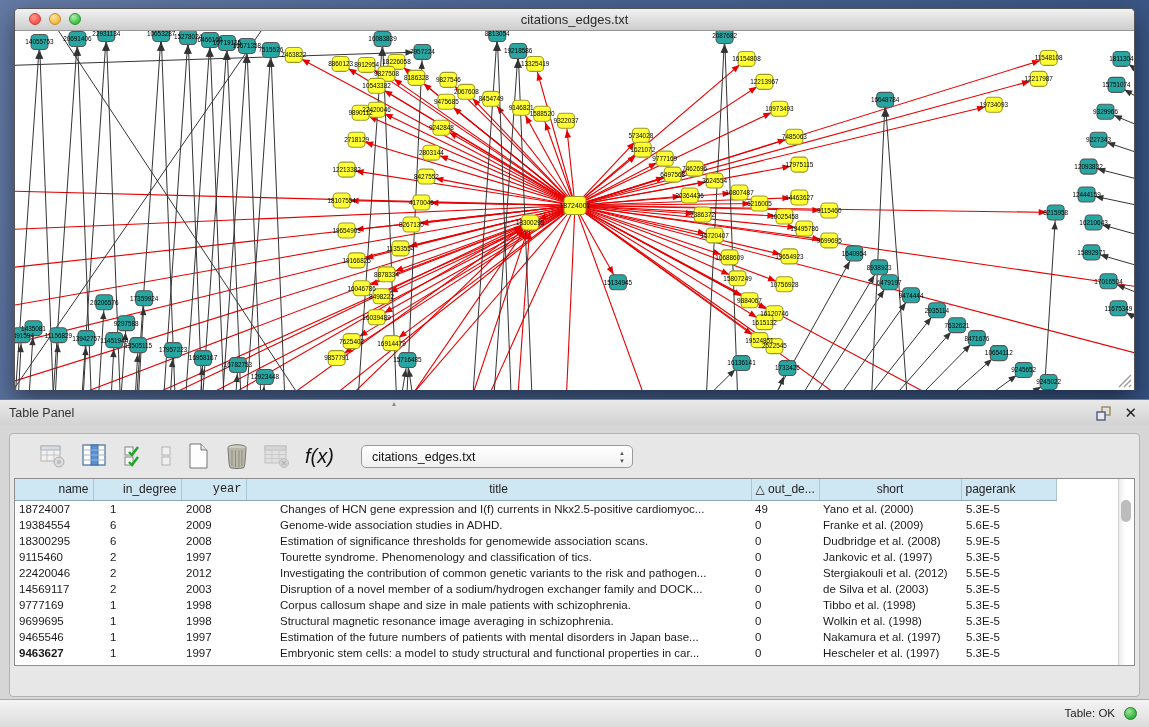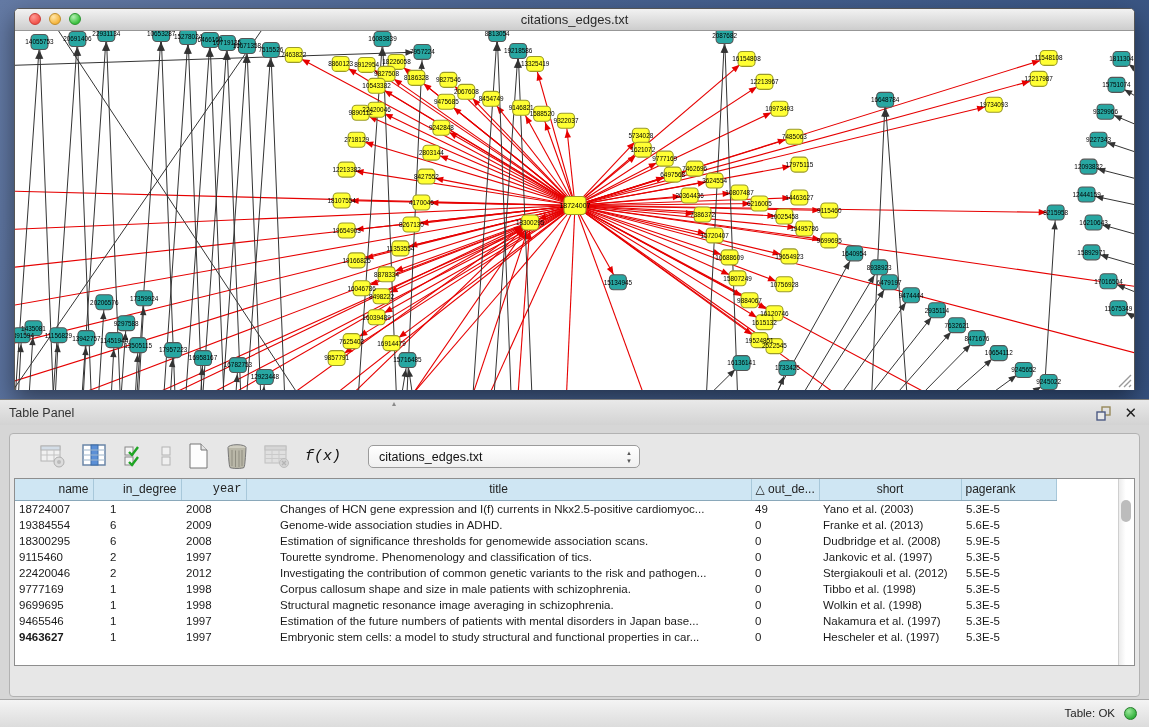--- a/index.html
+++ b/index.html
@@ -49,21 +49,21 @@
   .tp-close{font-size:15px;font-weight:bold;color:#1c1c1c;line-height:16px;cursor:default;}
   .splitter-dot{position:absolute;left:392px;top:0px;font-size:8px;color:#8a8a8a;line-height:8px;}
   .tp-body{position:absolute;left:0;top:26px;right:0;bottom:0;background:#d6d6d6;}
   .inner{
     position:absolute;left:9px;right:9px;top:8px;bottom:3px;
     background:#e7e7e7;border:1px solid #b2b2b2;border-radius:4px;
   }
   .toolbar{display:flex;align-items:center;gap:15px;padding:8px 0 5px 30px;height:28px;}
   .tb-icon{display:inline-block;}
   .dim{opacity:.45;}
-  .fx{font-family:Liberation Mono, monospace;font-style:italic;font-size:15px;color:#111;}
+  .fx{font-family:Liberation Sans, sans-serif;font-style:italic;font-size:20px;color:#111;}
   .combo{
     width:272px;height:23px;margin-left:12px;
     background:linear-gradient(#ffffff,#f0f0f0);
     border:1px solid #9b9b9b;border-radius:5px;
     position:relative;font-size:12.5px;line-height:22px;color:#111;
     padding-left:10px;box-sizing:border-box;
   }
   .combo .arrows{
     position:absolute;right:7px;top:3px;display:flex;flex-direction:column;
     font-size:6px;color:#555;line-height:8px;text-align:center;
@@ -775,30 +775,30 @@
                 <th style="text-align: left;">pagerank</th>
               </tr>
             </thead>
             <tbody>
               <tr>
                 <td style="padding-left: 4px;">18724007</td>
                 <td style="padding-left: 17px;">1</td>
                 <td style="padding-left: 5px;">2008</td>
                 <td style="padding-left: 34px;">Changes of HCN gene expression and I(f) currents in Nkx2.5-positive cardiomyoc...</td>
                 <td style="padding-left: 4px;">49</td>
-                <td style="padding-left: 4px;">Yano et al. (2003)</td>
+                <td style="padding-left: 4px;">Yano et al. (2000)</td>
                 <td style="padding-left: 5px;">5.3E-5</td>
               </tr>
               <tr>
                 <td style="padding-left: 4px;">19384554</td>
                 <td style="padding-left: 17px;">6</td>
                 <td style="padding-left: 5px;">2009</td>
                 <td style="padding-left: 34px;">Genome-wide association studies in ADHD.</td>
                 <td style="padding-left: 4px;">0</td>
-                <td style="padding-left: 4px;">Franke et al. (2013)</td>
+                <td style="padding-left: 4px;">Franke et al. (2009)</td>
                 <td style="padding-left: 5px;">5.6E-5</td>
               </tr>
               <tr>
                 <td style="padding-left: 4px;">18300295</td>
                 <td style="padding-left: 17px;">6</td>
                 <td style="padding-left: 5px;">2008</td>
                 <td style="padding-left: 34px;">Estimation of significance thresholds for genomewide association scans.</td>
                 <td style="padding-left: 4px;">0</td>
                 <td style="padding-left: 4px;">Dudbridge et al. (2008)</td>
                 <td style="padding-left: 5px;">5.9E-5</td>
@@ -813,20 +813,29 @@
                 <td style="padding-left: 5px;">5.3E-5</td>
               </tr>
               <tr>
                 <td style="padding-left: 4px;">22420046</td>
                 <td style="padding-left: 17px;">2</td>
                 <td style="padding-left: 5px;">2012</td>
                 <td style="padding-left: 34px;">Investigating the contribution of common genetic variants to the risk and pathogen...</td>
                 <td style="padding-left: 4px;">0</td>
                 <td style="padding-left: 4px;">Stergiakouli et al. (2012)</td>
                 <td style="padding-left: 5px;">5.5E-5</td>
+              </tr>
+              <tr>
+                <td style="padding-left: 4px;">14569117</td>
+                <td style="padding-left: 17px;">2</td>
+                <td style="padding-left: 5px;">2003</td>
+                <td style="padding-left: 34px;">Disruption of a novel member of a sodium/hydrogen exchanger family and DOCK...</td>
+                <td style="padding-left: 4px;">0</td>
+                <td style="padding-left: 4px;">de Silva et al. (2003)</td>
+                <td style="padding-left: 5px;">5.3E-5</td>
               </tr>
               <tr>
                 <td style="padding-left: 4px;">9777169</td>
                 <td style="padding-left: 17px;">1</td>
                 <td style="padding-left: 5px;">1998</td>
                 <td style="padding-left: 34px;">Corpus callosum shape and size in male patients with schizophrenia.</td>
                 <td style="padding-left: 4px;">0</td>
                 <td style="padding-left: 4px;">Tibbo et al. (1998)</td>
                 <td style="padding-left: 5px;">5.3E-5</td>
               </tr>

